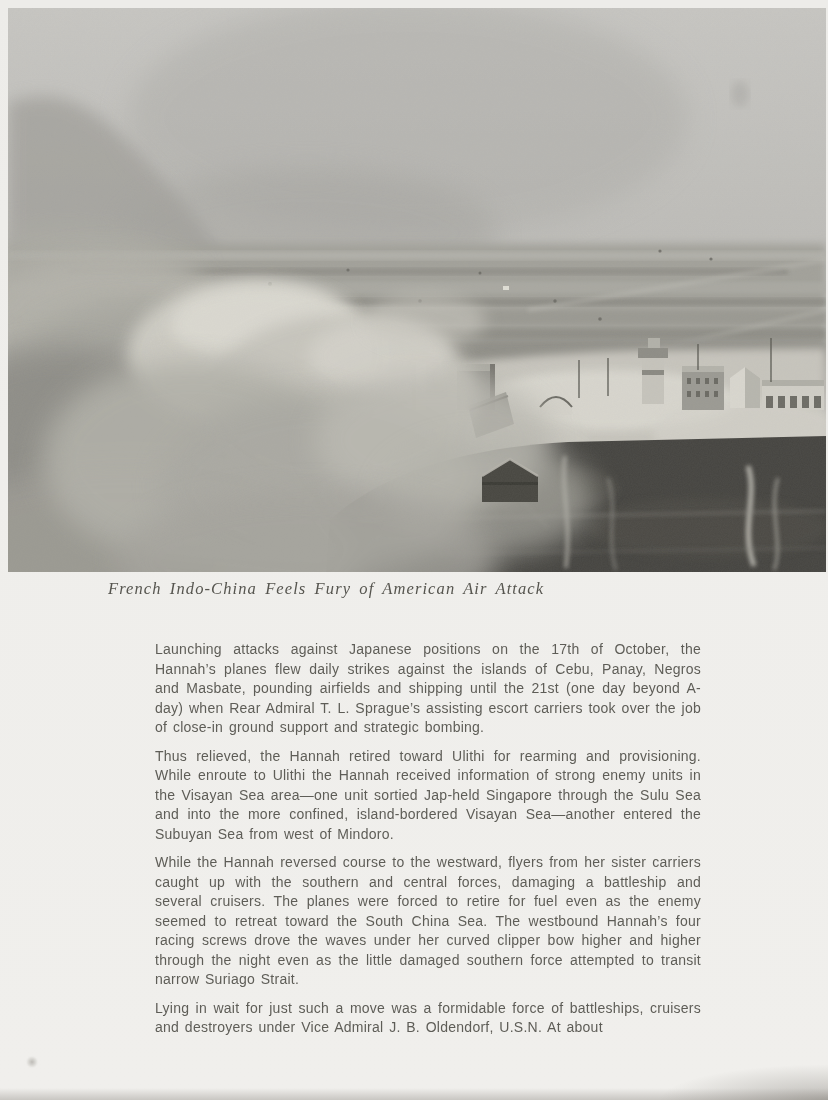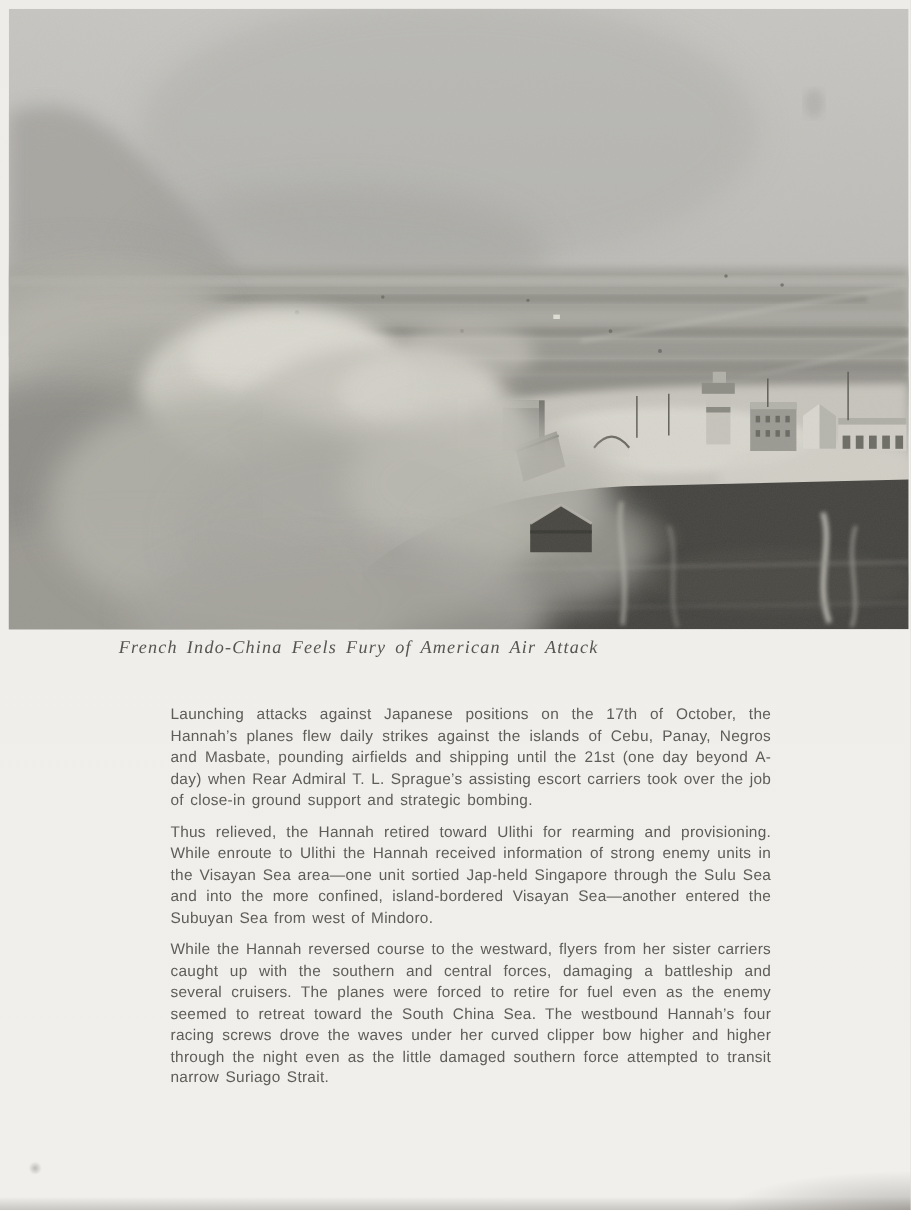--- a/index.html
+++ b/index.html
@@ -187,18 +187,19 @@
       <rect width="818" height="564" filter="url(#grain)"></rect>
     </svg>
   </figure>
 
   <div class="caption">French Indo-China Feels Fury of American Air Attack</div>
 
   <main class="text-block">
     <p>Launching attacks against Japanese positions on the 17th of October, the Hannah’s planes flew daily strikes against the islands of Cebu, Panay, Negros and Masbate, pounding airfields and shipping until the 21st (one day beyond A-day) when Rear Admiral T. L. Sprague’s assisting escort carriers took over the job of close-in ground support and strategic bombing.</p>
     <p>Thus relieved, the Hannah retired toward Ulithi for rearming and provisioning. While enroute to Ulithi the Hannah received information of strong enemy units in the Visayan Sea area—one unit sortied Jap-held Singapore through the Sulu Sea and into the more confined, island-bordered Visayan Sea—another entered the Subuyan Sea from west of Mindoro.</p>
     <p>While the Hannah reversed course to the westward, flyers from her sister carriers caught up with the southern and central forces, damaging a battleship and several cruisers. The planes were forced to retire for fuel even as the enemy seemed to retreat toward the South China Sea. The westbound Hannah’s four racing screws drove the waves under her curved clipper bow higher and higher through the night even as the little damaged southern force attempted to transit narrow Suriago Strait.</p>
+    <p>Lying in wait for just such a move was a formidable force of battleships, cruisers and destroyers under Vice Admiral J. B. Oldendorf, U.S.N. At about</p>
   </main>
 
   <div class="pencil-mark"></div>
   <div class="bottom-shade"></div>
   <div class="corner-shade"></div>
 </div>
 
 </body></html>

